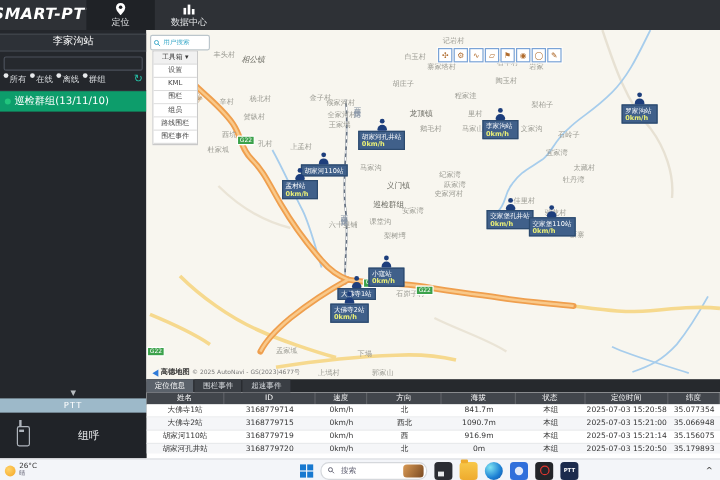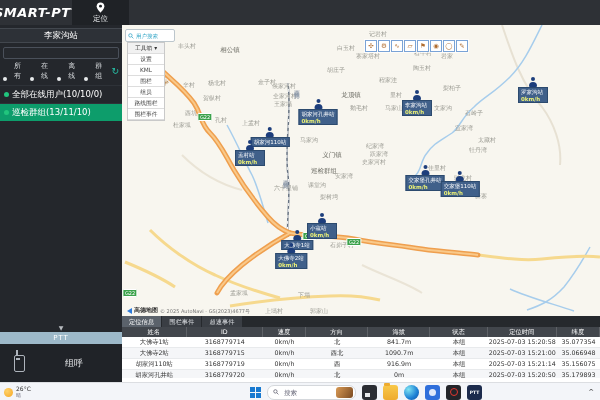--- a/index.html
+++ b/index.html
@@ -13,21 +13,21 @@
   .htab{width:57px;display:flex;flex-direction:column;align-items:center;justify-content:center;gap:1px;font-size:7.5px;color:#e6e8ea}
   .htab.active{background:#1f2226}
   .hicon{height:11px;display:flex;align-items:flex-end}
 
   
   .sidebar{position:absolute;left:0;top:25px;width:122px;height:357px;background:#24272c;display:flex;flex-direction:column;color:#dfe2e5}
   .sb-title{margin-top:3px;height:13px;line-height:13px;text-align:center;font-size:8.5px;color:#fff;background:#2d3137;border-top:1px solid #42474e;border-bottom:1px solid #42474e}
   .sb-search{margin:4px 3px 1px;height:10px;background:#26292e;border:1px solid #4a505a;border-radius:2px;color:#ccc;font-size:7px;padding:0 3px;outline:none}
   .sb-current{text-align:center;font-size:8.5px;margin:3px 0 2px;color:#fff}
   .sb-filters{display:flex;align-items:center;font-size:7px;color:#d8dbde;padding:1px 3px 4px;gap:3px}
-  .sb-filter{display:flex;align-items:flex-end;gap:7px}
+  .sb-filter{display:flex;align-items:flex-start;gap:1px}
   .radio{width:4px;height:4px;border-radius:50%;background:#e8eaec;flex:none}
   .sb-refresh{margin-left:auto;color:#26c2a8;font-size:9px;line-height:1}
   .sb-item{height:17px;display:flex;align-items:center;gap:3px;padding-left:4px;font-size:8.5px;color:#fff;border-top:1px solid #2e3238}
   .sb-item .dot{width:5px;height:5px;border-radius:50%;background:#21c57d;flex:none}
   .sb-item.active{background:#0d9d6b}
   .sb-spacer{flex:1}
   .sb-collapse{text-align:center;font-size:6px;color:#b8bcc0;height:9px;line-height:9px}
   .sb-ptt{height:12px;background:#9db9c9;color:#fff;text-align:center;font-size:7px;line-height:12px;letter-spacing:1px}
   .sb-bottom{height:38px;display:flex;align-items:center;background:#202328}
   .walkie{width:9px;height:15px;border:1.5px solid #aeb4bc;border-radius:2px;margin-left:14px;position:relative}
@@ -114,20 +114,30 @@
     <nav class="htabs">
       <div class="htab active">
         <span class="hicon">
           <svg width="11" height="11" viewBox="0 0 12 12">
               <path d="M6,.5 C3.5,.5 1.8,2.3 1.8,4.6 C1.8,7.8 6,11.5 6,11.5 S10.2,7.8 10.2,4.6 C10.2,2.3 8.5,.5 6,.5 z" fill="#fff"></path>
               <circle cx="6" cy="4.5" r="1.6" fill="#1f2226"></circle>
             </svg>
         </span>
         <span>定位</span>
       </div>
+      <div class="htab">
+        <span class="hicon">
+          <svg width="11" height="11" viewBox="0 0 12 12">
+              <rect x="1" y="5" width="2.4" height="6" fill="#fff"></rect>
+              <rect x="4.8" y="2" width="2.4" height="9" fill="#fff"></rect>
+              <rect x="8.6" y="6" width="2.4" height="5" fill="#fff"></rect>
+            </svg>
+        </span>
+        <span>数据中心</span>
+      </div>
     </nav>
   </header>
 
   <aside class="sidebar">
     <div class="sb-title">李家沟站</div>
     <input class="sb-search" style="">
     <div class="sb-filters">
       <span class="sb-filter">
           <span class="radio"></span>
           <span>所有</span>
@@ -139,24 +149,20 @@
       <span class="sb-filter">
           <span class="radio"></span>
           <span>离线</span>
         </span>
       <span class="sb-filter">
           <span class="radio"></span>
           <span>群组</span>
         </span>
       <span class="sb-refresh">↻</span>
     </div>
-    <div class="sb-item">
-      <span class="dot"></span>
-      <span>全部在线用户(10/10/0)</span>
-    </div>
     <div class="sb-item active">
       <span class="dot"></span>
       <span>巡检群组(13/11/10)</span>
     </div>
     <div class="sb-spacer"></div>
     <div class="sb-collapse">▼</div>
     <div class="sb-ptt">PTT</div>
     <div class="sb-bottom">
       <span class="walkie"></span>
       <span class="groupcall">组呼</span>
@@ -186,21 +192,21 @@
       <path d="M18,22 C38,48 58,58 72,78 C80,90 78,98 88,108 C98,118 102,128 112,145 C122,162 132,176 146,192 C152,199 160,205 168,208" stroke="#ef9f4e" stroke-width="5" fill="none" stroke-linecap="round"></path>
       <path d="M168,208 C190,212 210,210 232,214 C258,219 276,220 300,224 C320,227 340,228 356,230" stroke="#ef9f4e" stroke-width="5" fill="none" stroke-linecap="round"></path>
       <path d="M168,208 C150,218 135,228 120,240 C108,250 100,258 95,268" stroke="#ef9f4e" stroke-width="5" fill="none" stroke-linecap="round"></path>
       <path d="M18,22 C38,48 58,58 72,78 C80,90 78,98 88,108 C98,118 102,128 112,145 C122,162 132,176 146,192 C152,199 160,205 168,208" stroke="#f9c98a" stroke-width="2" fill="none"></path>
       <path d="M168,208 C190,212 210,210 232,214 C258,219 276,220 300,224 C320,227 340,228 356,230" stroke="#f9c98a" stroke-width="2" fill="none"></path>
       <path d="M168,208 C150,218 135,228 120,240 C108,250 100,258 95,268" stroke="#f9c98a" stroke-width="2" fill="none"></path>
     </svg>
 
     <div id="plabels">
         <span class="plabel" style="left: 65px; top: 21px;">丰头村</span>
-        <span class="plabel town" style="left: 108px; top: 25px;">相公镇</span>
+        <span class="plabel town" style="left: 89px; top: 25px; font-style: italic;">相公镇</span>
         <span class="plabel" style="left: 256px; top: 9px;">记岩村</span>
         <span class="plabel" style="left: 224px; top: 23px;">白玉村</span>
         <span class="plabel" style="left: 246px; top: 31px;">寨家塔村</span>
         <span class="plabel" style="left: 301px; top: 28px;">石牛村</span>
         <span class="plabel" style="left: 325px; top: 31px;">岩家</span>
         <span class="plabel" style="left: 300px; top: 43px;">陶玉村</span>
         <span class="plabel" style="left: 266px; top: 55px;">程家洼</span>
         <span class="plabel" style="left: 214px; top: 45px;">胡庄子</span>
         <span class="plabel town" style="left: 229px; top: 70px;">龙顶镇</span>
         <span class="plabel" style="left: 274px; top: 70px;">里村</span>

